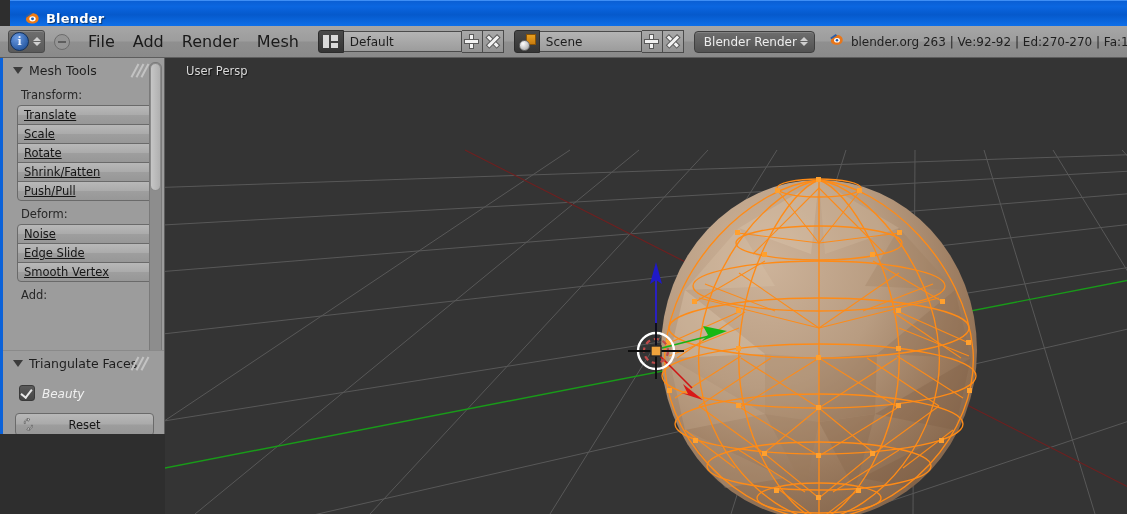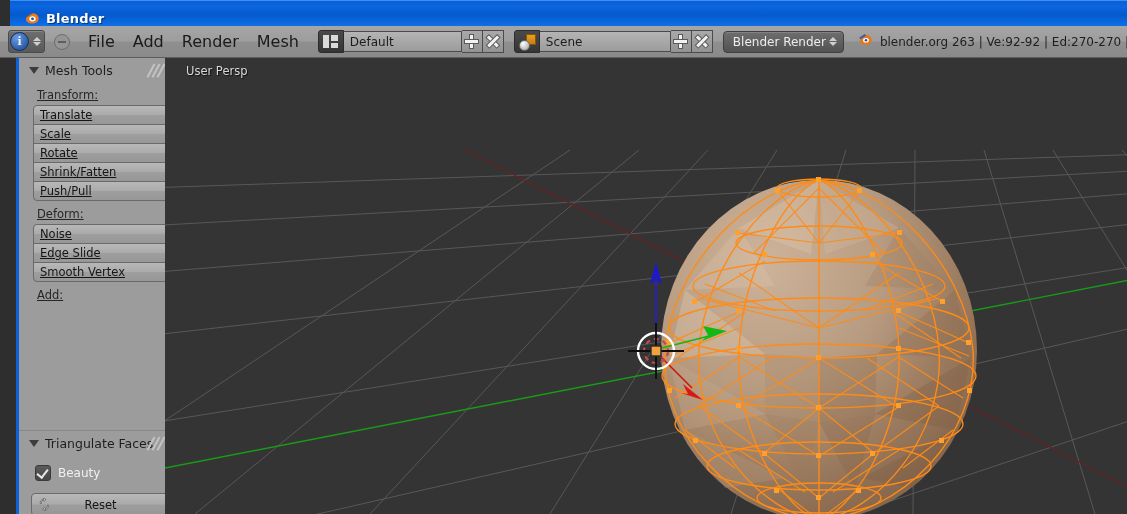--- a/index.html
+++ b/index.html
@@ -193,22 +193,22 @@
     flex: none;
   }
   .status-text {
     color: #1f1f1f;
     font-size: 12px;
     white-space: nowrap;
   }
 
   
   .toolshelf {
-    position: absolute; left: 16px; top: 58px;
-    width: 165px; height: 456px;
+    position: absolute; left: 0; top: 58px;
+    width: 165px; height: 376px;
     background: #9c9c9c;
     box-sizing: border-box;
     border-right: 1px solid #5d5d5d;
     border-left: 3px solid #0b62d9;
     overflow: hidden;
   }
   .panel-region {
     position: absolute; left: 0; top: 0; width: 165px; height: 375px;
     overflow: hidden;
   }
@@ -233,21 +233,20 @@
     width: 16px; height: 12px;
   }
   .grip span {
     position: absolute; top: -1px; width: 1.5px; height: 15px;
     background: #c3c3c3; transform: rotate(28deg);
   }
   .section-label {
     color: #272727;
     font-size: 11.5px;
     padding: 6px 0 3px 18px;
-    text-decoration: underline;
   }
   .btn-group { padding: 0 14px 0 14px; }
   .tool-btn {
     height: 20px;
     background: linear-gradient(to bottom, #b8b8b8 0%, #ababab 48%, #9e9e9e 52%, #979797 100%);
     border: 1px solid #6a6a6a;
     color: #151515;
     font-size: 11.5px;
     display: flex; align-items: center;
     padding-left: 6px;
@@ -277,22 +276,23 @@
 
   
   .op-panel {
     position: absolute; left: 0; bottom: 0;
     width: 165px; height: 84px;
     background: #9c9c9c;
     border-top: 1px solid #8a8a8a;
     box-sizing: border-box;
   }
   .checkrow {
-    display: flex; align-items: center;
+    display: flex; align-items: flex-end;
     padding: 10px 0 0 16px;
+    font-style: italic;
   }
   .checkbox {
     width: 14px; height: 14px;
     background: linear-gradient(to bottom, #5a5a5a, #464646);
     border: 1px solid #3a3a3a;
     border-radius: 3px;
     position: relative; flex: none;
   }
   .checkbox::after {
     content: "";
@@ -386,21 +386,21 @@
     <span class="sq-btn">
         <span class="plus-g"></span>
       </span>
     <span class="sq-btn">
         <span class="x-g"></span>
       </span>
 
     <span class="hdr-gap"></span>
 
     <span class="scene-icon"></span>
-    <span class="name-field" style="width:131px">Scene</span>
+    <span class="name-field" style="width:102px">Scene</span>
     <span class="sq-btn">
         <span class="plus-g"></span>
       </span>
     <span class="sq-btn">
         <span class="x-g"></span>
       </span>
 
     <span class="hdr-gap"></span>
 
     <span class="engine-select">

